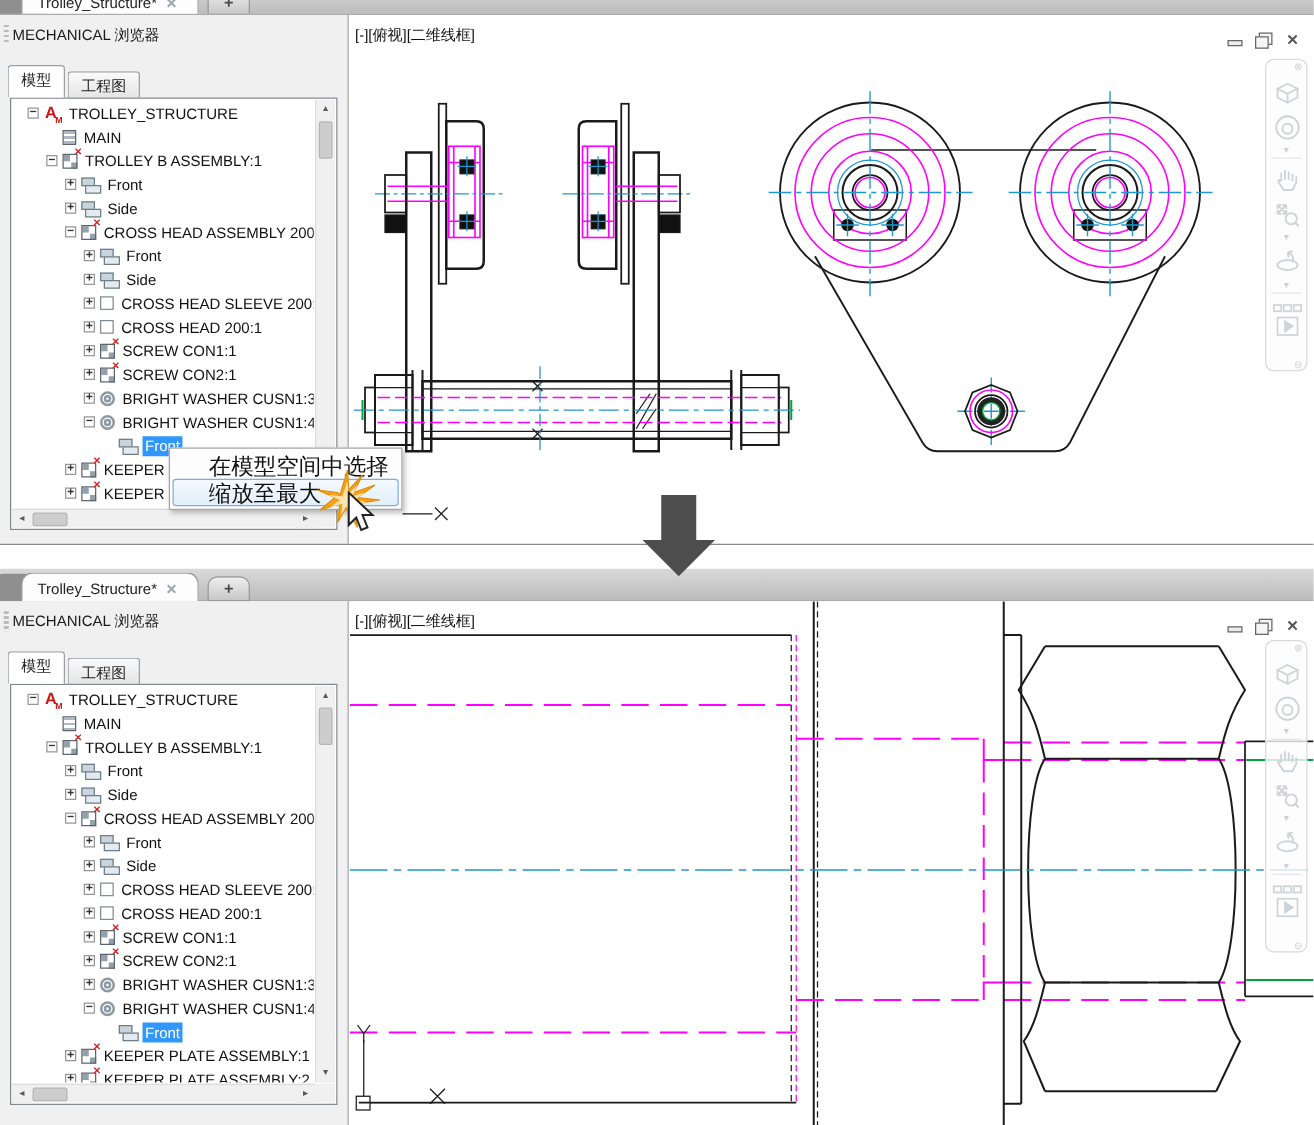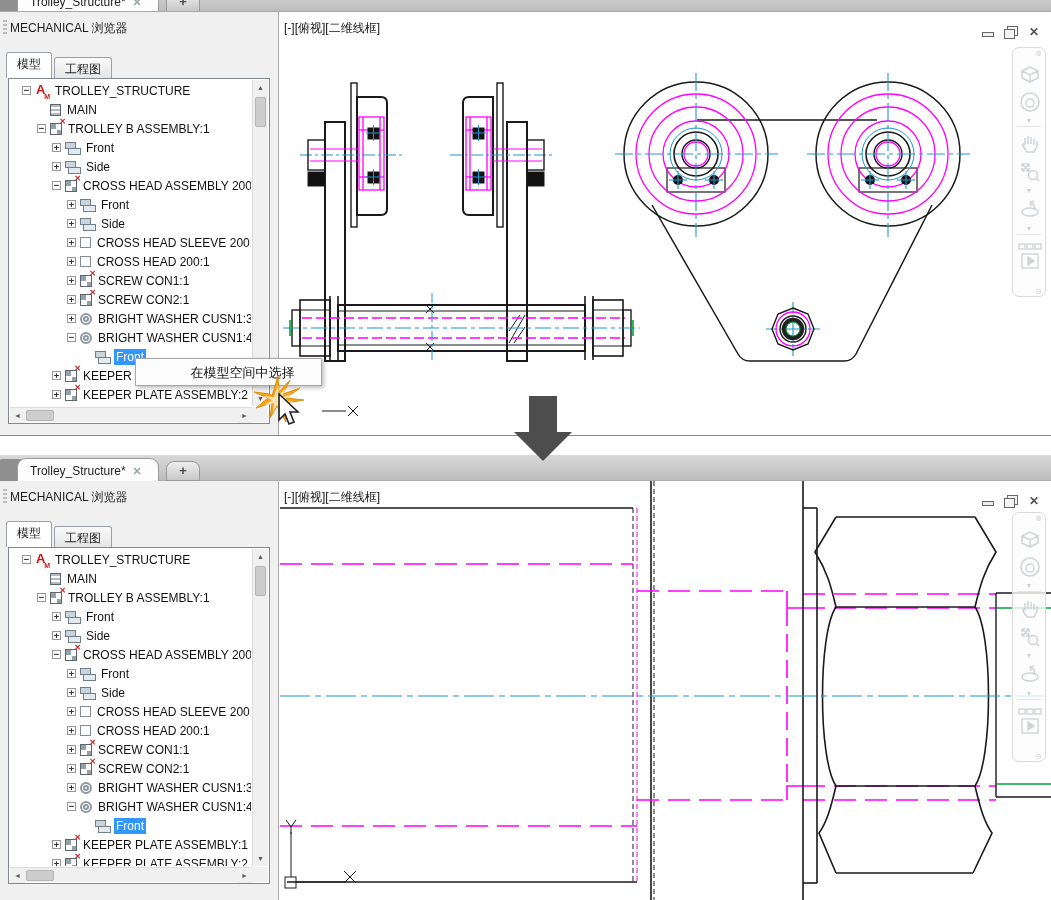--- a/index.html
+++ b/index.html
@@ -98,21 +98,21 @@
   #viewport-bottom .navbar{right:5px;top:31px;}
   .navbar .nclose{position:absolute;top:1px;right:3px;color:#d3d3d3;font-size:8px;}
   .navbar .nminus{position:absolute;bottom:0px;right:3px;color:#d3d3d3;font-size:8px;}
   .nav-ico{position:absolute;left:5px;width:24px;height:24px;}
   .nav-chev{position:absolute;left:0;right:0;text-align:center;color:#d0d0d0;font-size:7px;height:8px;line-height:8px;}
   .nav-div{position:absolute;left:4px;right:4px;height:1px;background:#e6e6e6;}
 
   
   #context-menu{position:absolute;left:135px;top:358px;width:187px;background:#fdfdfd;
     border:1px solid #a6a6a6;box-shadow:2px 2px 4px rgba(0,0,0,.25);z-index:20;padding:2px;}
-  .menu-item{height:22px;line-height:22px;font-size:13px;color:#111;padding-left:28px;border:1px solid transparent;text-align:center;}
+  .menu-item{height:22px;line-height:22px;font-size:18px;color:#111;padding-left:28px;border:1px solid transparent;}
   .menu-item.hover{background:linear-gradient(#f4f9fe,#e2effb);border:1px solid #84acdd;border-radius:3px;}
 
   
   #transition-arrow{position:absolute;left:505px;top:396px;z-index:30;}
 
   .screenshot-divider{position:absolute;left:0;top:435px;width:1051px;height:1px;background:#8a8a8a;}
   .gap{position:absolute;left:0;top:436px;width:1051px;height:19px;background:#fff;}
 </style>
 </head>
 <body>
@@ -436,20 +436,21 @@
           <rect x="17" y="4" width="6" height="5"></rect>
         <rect x="4" y="14" width="16" height="14"></rect>
           <path d="M10,17 L16,21 L10,25 Z" fill="#cfd4d8"></path>
       </svg>
       <div class="nminus">⊖</div>
     </div>
   </div>
 
   <div id="context-menu">
       <div class="menu-item">在模型空间中选择</div>
+      <div class="menu-item hover">缩放至最大</div>
     </div>
 
   <svg id="cursor-fx" style="position:absolute;left:246px;top:372px;z-index:40" width="64" height="62" viewBox="0 0 64 62">
     <g>
       <path d="M26,24 L32,4 L33,20 L44,8 L37,22 L54,16 L40,26 L58,28 L40,31 L52,40 L37,34 L40,50 L31,34 L24,46 L26,31 L10,36 L22,26 L8,20 L24,22 Z" fill="#F5A31D" stroke="#e08e00" stroke-width="1"></path>
       <path d="M28,25 L32,13 L33,23 L40,16 L36,25 L46,22 L38,28 L48,30 L37,31 L43,38 L35,33 L36,43 L31,33 L27,40 L28,31 L18,34 L26,28 L17,24 L27,25 Z" fill="#fce3b0"></path>
     </g>
     <g>
       <path d="M33,22 L33,48 L39,42 L43,52 L48,50 L44,40 L52,40 Z" fill="#fff" stroke="#222" stroke-width="1.6"></path>
     </g>

